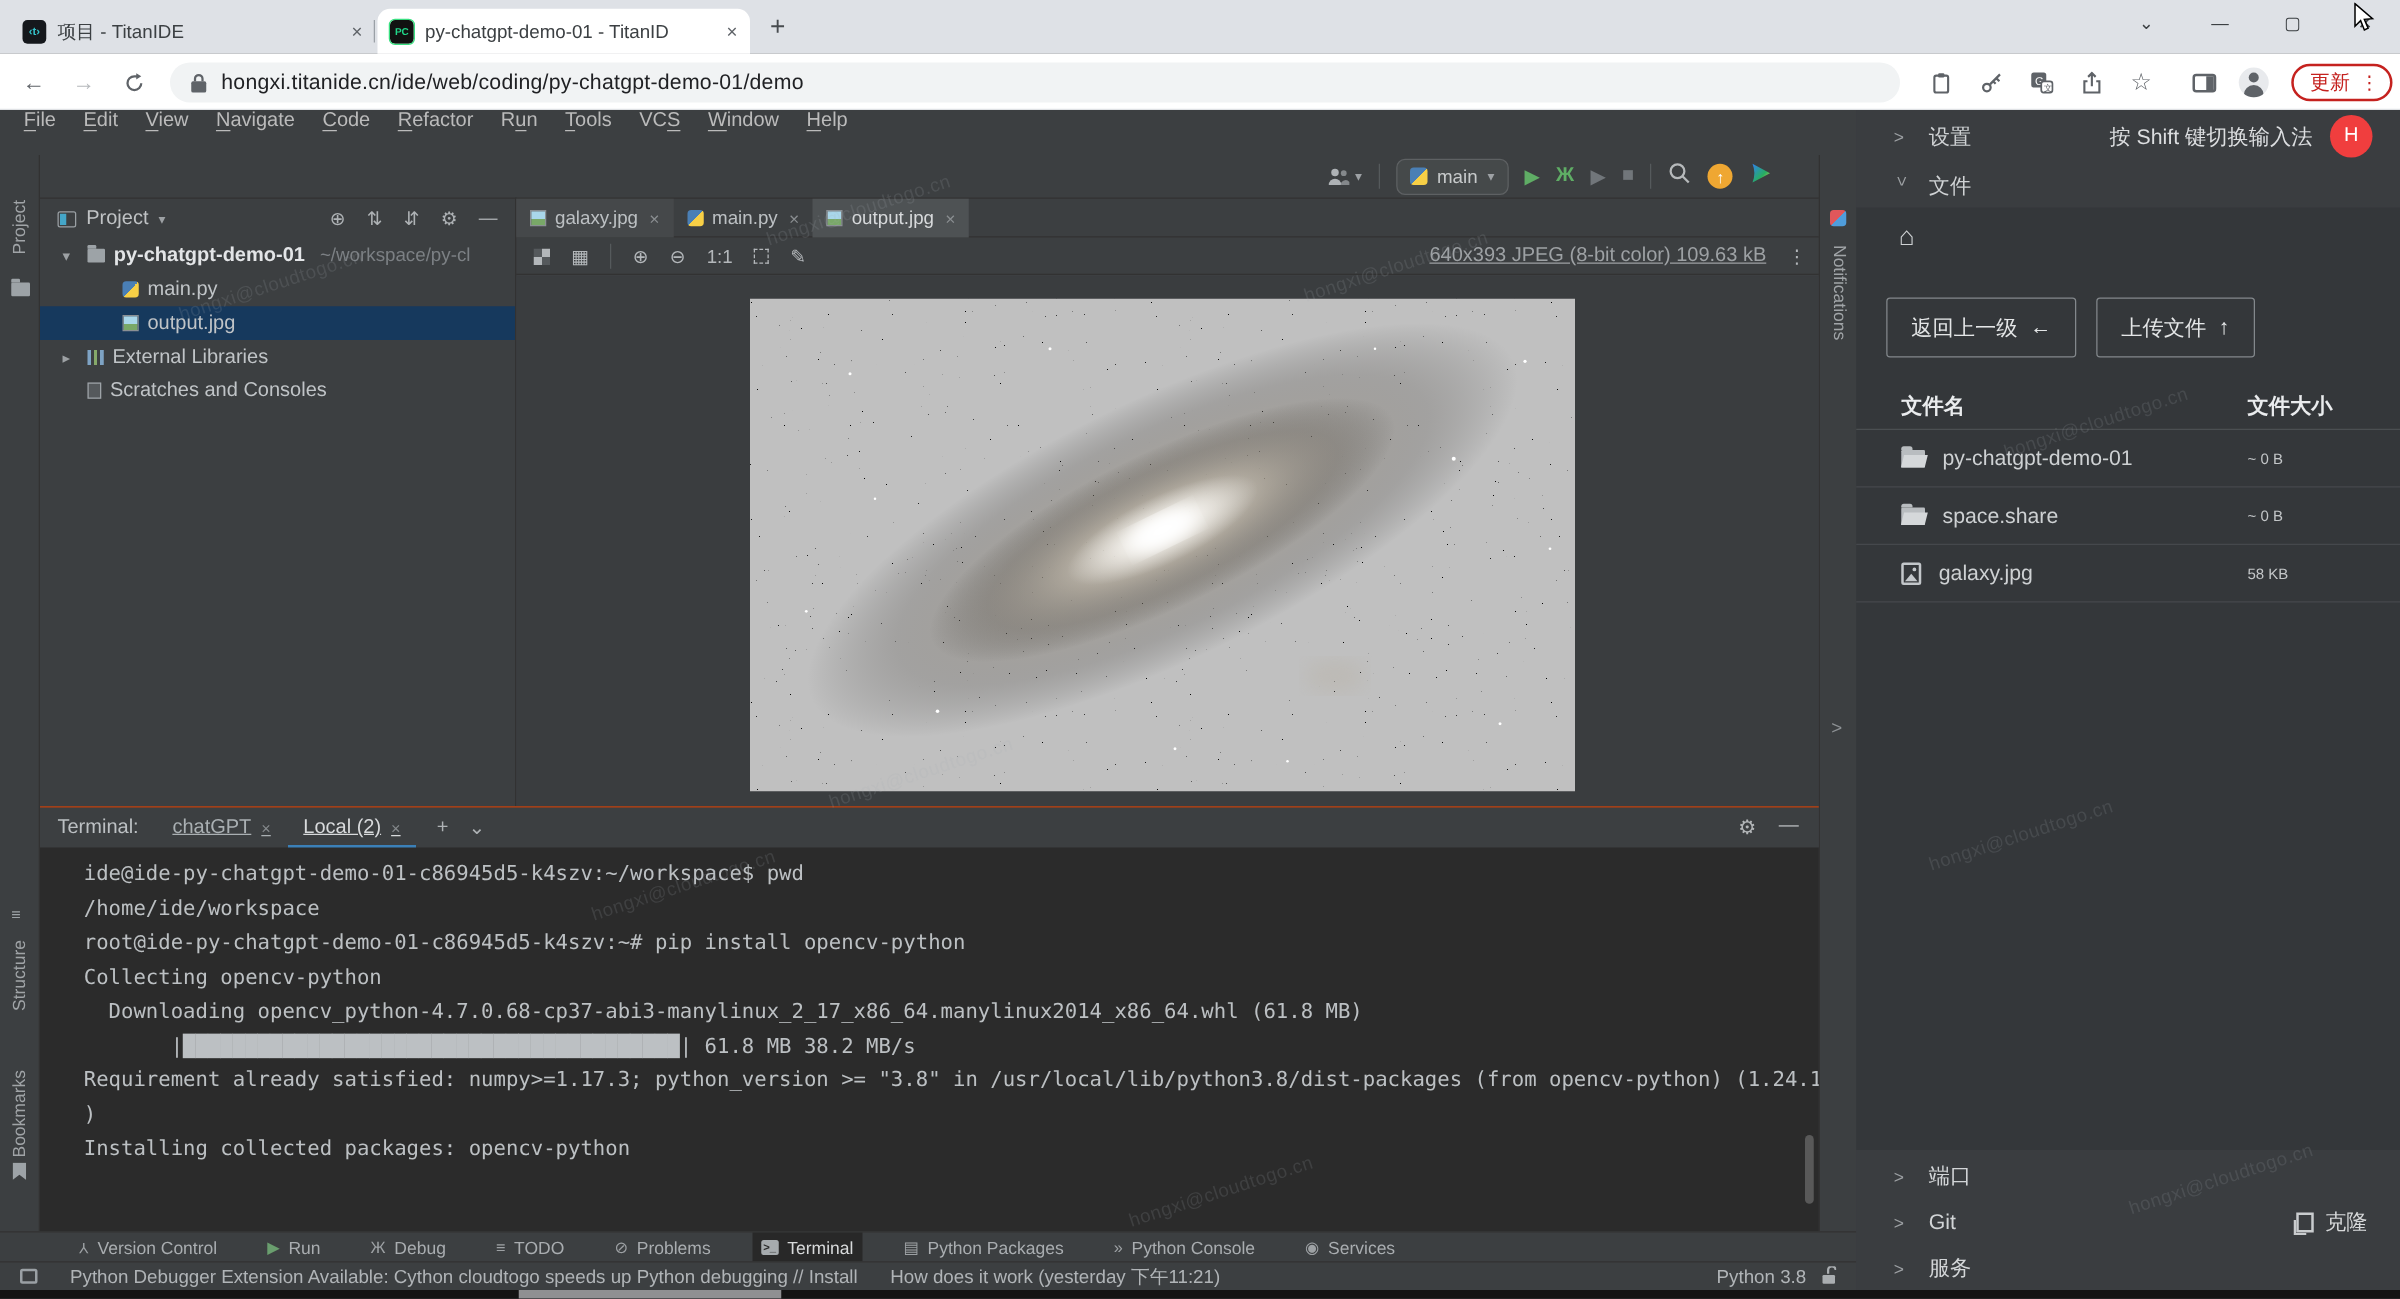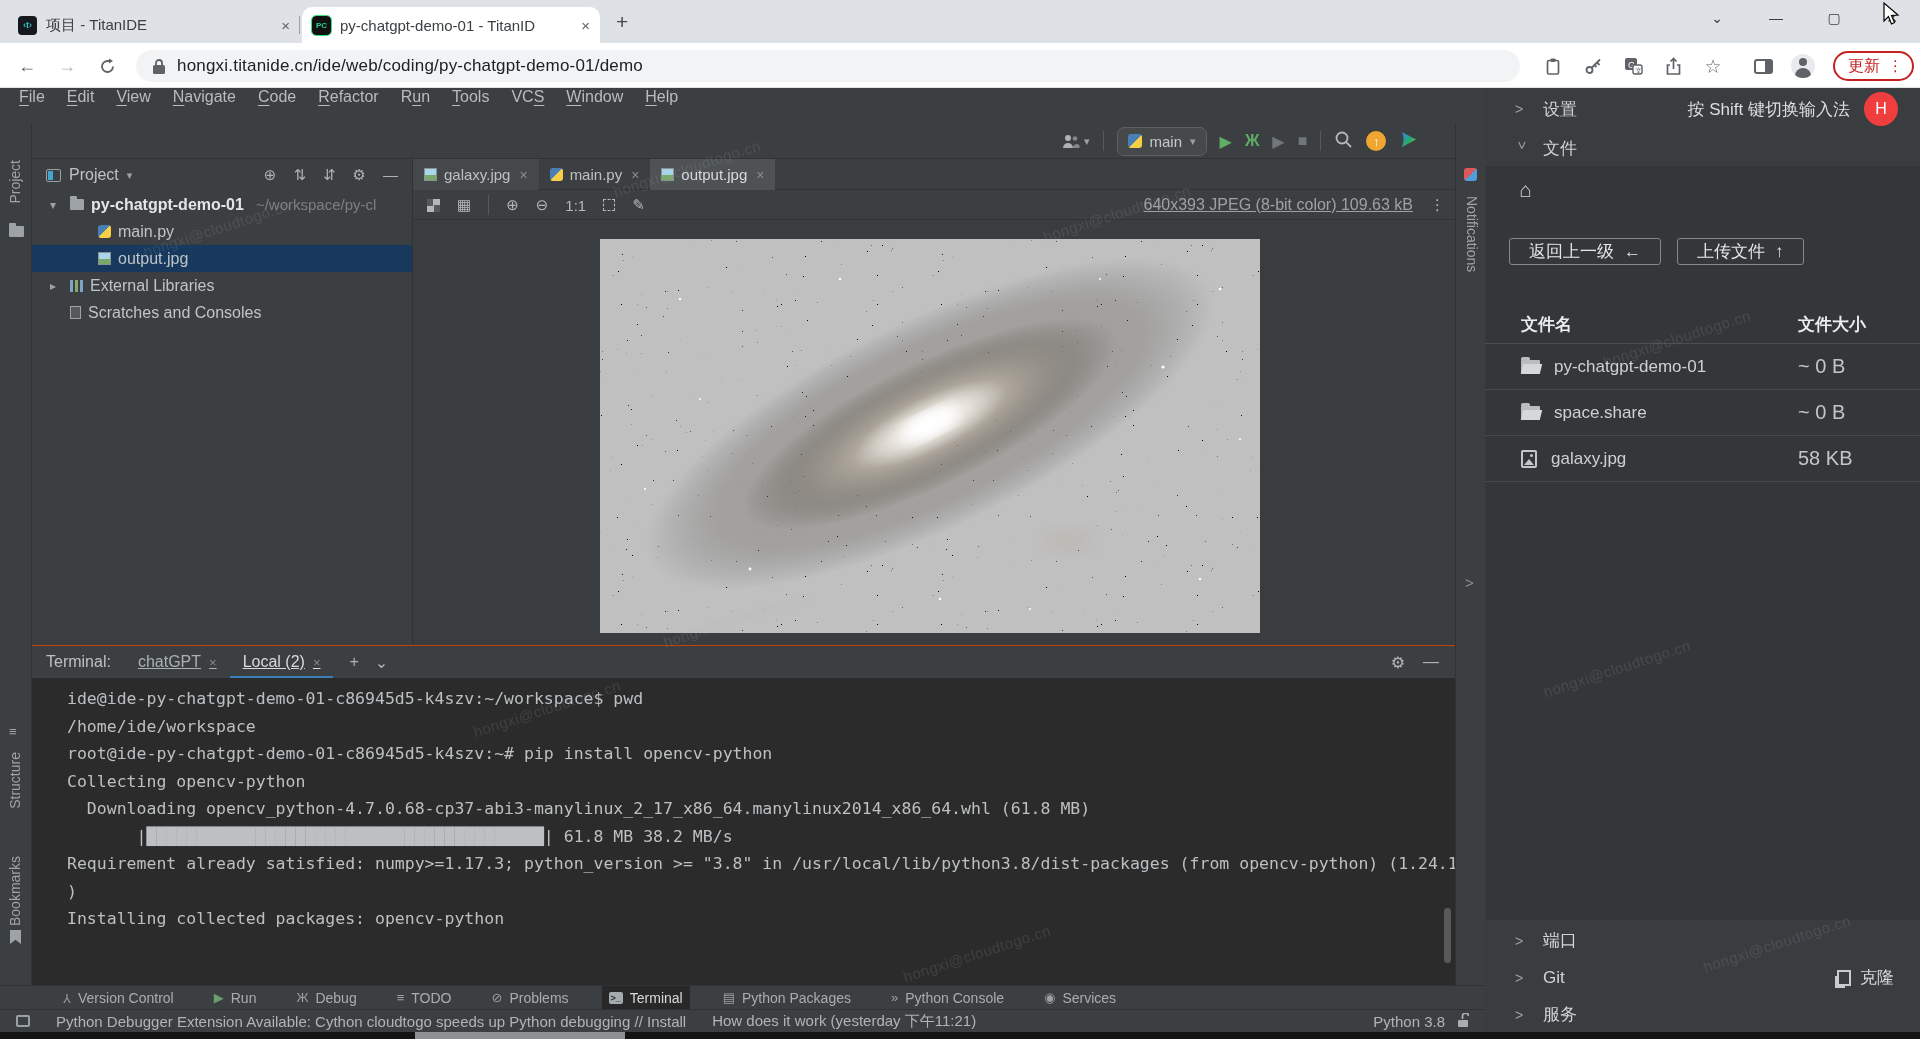--- a/index.html
+++ b/index.html
@@ -145,29 +145,29 @@
   .rp-row { display:flex; align-items:center; gap:14px; padding:0 22px 0 30px; color:#cfd2d4; font-size:17px; }
   .rp-row.r1 { height:42px; } .rp-row.r2 { height:36px; }
   .rp-chev { color:#9da1a4; font-size:14px; width:14px; display:inline-block; }
   .rp-chev.down { transform:rotate(90deg); }
   .ime-hint { margin-left:auto; color:#dcdee0; }
   .avatar { width:34px; height:34px; border-radius:50%; background:#f03e3e; color:#fff; font-size:16px;
             display:flex; align-items:center; justify-content:center; flex:none; }
   .rp-content { position:absolute; left:0; top:78px; width:435px; height:754px; background:#34373a; }
   .home-ic { position:absolute; left:34px; top:12px; font-size:21px; color:#cfd2d4; }
   .rp-btnrow { position:absolute; left:24px; top:72px; display:flex; gap:16px; }
-  .rp-btn { height:27px; border:1px solid #83888c; border-radius:3px; display:flex; align-items:center; gap:10px;
+  .rp-btn { height:48px; border:1px solid #83888c; border-radius:3px; display:flex; align-items:center; gap:10px;
             padding:0 19px; color:#e4e6e7; font-size:17px; background:transparent; }
   .ftable { position:absolute; left:0; top:140px; width:435px; }
   .fhead { display:flex; align-items:center; height:38px; padding:0 26px 0 36px; color:#eaecee; font-size:17px;
            font-weight:bold; border-bottom:1px solid #4b4f52; }
   .fhead .c2, .frow .c2 { margin-left:auto; width:96px; }
   .frow { display:flex; align-items:center; gap:14px; height:46px; padding:0 26px 0 36px; color:#ced1d3; font-size:17px;
           border-bottom:1px solid #45484c; }
-  .frow .c2 { color:#c3c6c8; font-size:20px; }
+  .frow .c2 { color:#c3c6c8; font-size:12px; }
   .ficon { flex:none; position:relative; }
   .ficon.folder { width:19px; height:14px; background:#b9bdc0; border-radius:1px; }
   .ficon.folder::before { content:""; position:absolute; left:0; top:-3px; width:9px; height:3px; background:#b9bdc0; border-radius:2px 2px 0 0; }
   .ficon.folder::after { content:""; position:absolute; left:1px; top:4px; width:19px; height:10px; background:#d5d8da; transform:skewX(-14deg); }
   .ficon.image { width:16px; height:18px; border:2px solid #c3c7ca; border-radius:2px; }
   .ficon.image::after { content:""; position:absolute; left:1px; bottom:1px; border-left:5px solid transparent;
                         border-right:5px solid transparent; border-bottom:6px solid #c3c7ca; }
   .ficon.image::before { content:""; position:absolute; right:2px; top:2px; width:3px; height:3px; border-radius:50%; background:#c3c7ca; }
   .rp-sections { position:absolute; left:0; top:834px; width:435px; }
   .rp-sec { display:flex; align-items:center; gap:14px; height:37px; padding:0 26px 0 30px; color:#d2d5d7; font-size:17px; }

